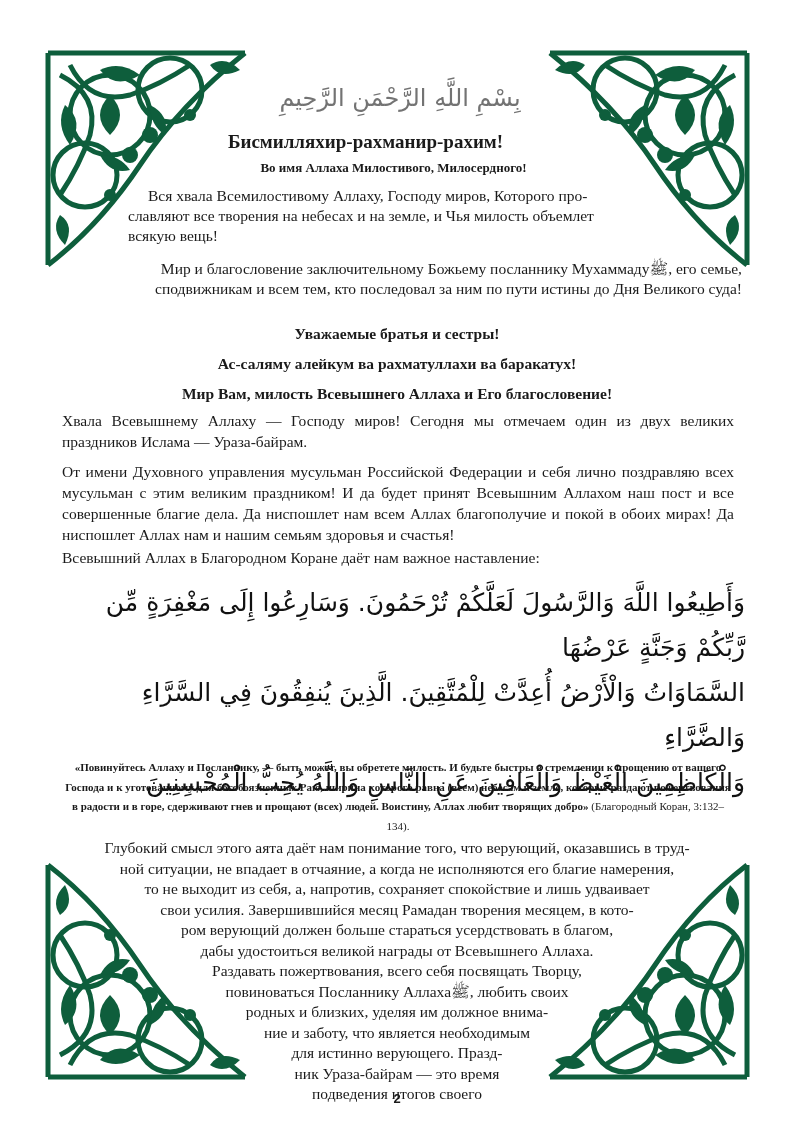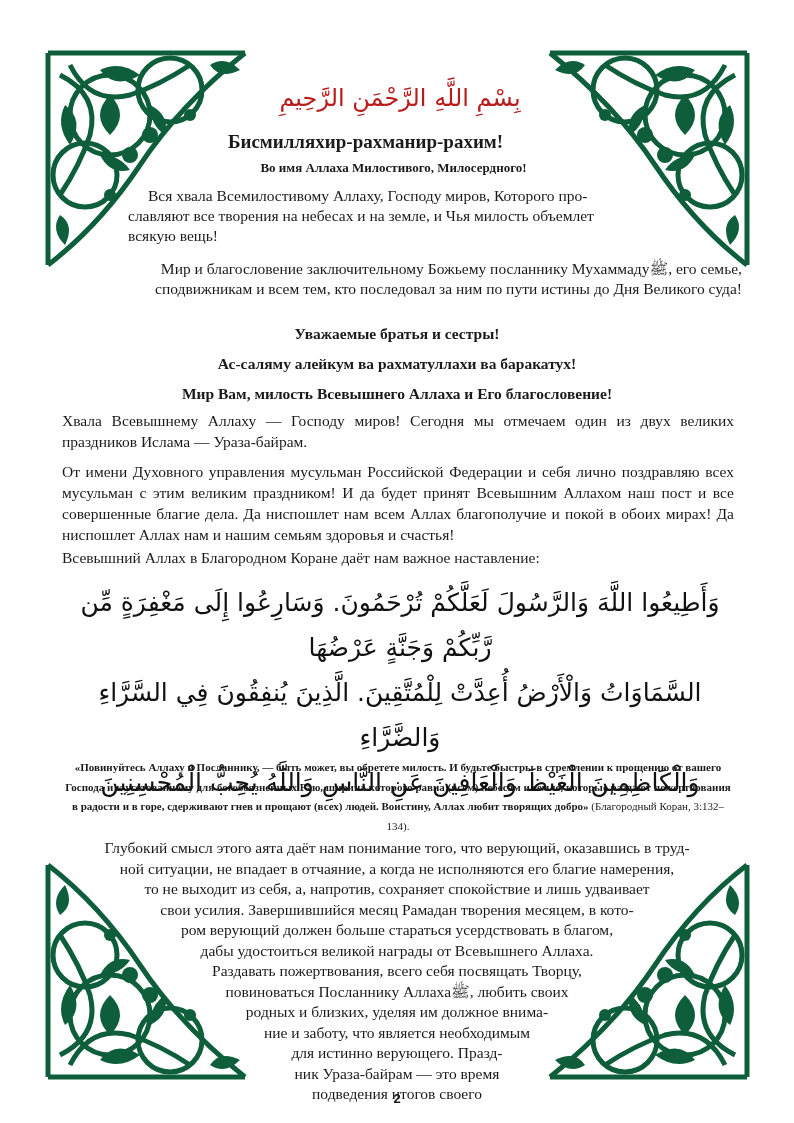--- a/index.html
+++ b/index.html
@@ -6,41 +6,41 @@
   body { width: 794px; height: 1123px; position: relative; overflow: hidden;
          font-family: "DejaVu Serif", "Liberation Serif", serif; color: #1a1a1a; }
   .corner { position: absolute; width: 215px; height: 230px; }
   .corner svg { width: 100%; height: 100%; display: block; }
   .c-tl { left: 40px; top: 45px; }
   .c-tr { left: 540px; top: 45px; transform: scaleX(-1); }
   .c-bl { left: 40px; top: 855px; transform: scaleY(-1); }
   .c-br { left: 540px; top: 855px; transform: scale(-1,-1); }
 
   .basmala { position: absolute; left: 255px; top: 84px; width: 290px; text-align: center;
-             font-family: "DejaVu Sans", sans-serif; font-size: 24px; color: #b91c1c; direction: rtl; }
+             font-family: "DejaVu Sans", sans-serif; font-size: 24px; color: #737373; direction: rtl; }
 
   .h-center { position: absolute; left: 0; width: 731px; text-align: center; font-weight: bold;
               font-family: "Liberation Serif", serif; }
   .h1 { top: 131px; font-size: 19px; }
   .h2 { top: 160px; font-size: 13px; margin-left: 28px; }
 
   .p { position: absolute; font-family: "Liberation Serif", serif; font-size: 15.5px; line-height: 20px; }
   .intro1 { left: 128px; width: 540px; top: 186px; }
   .intro1 .l { display:block; }
   .intro2 { left: 62px; width: 680px; top: 259px; text-align: right; }
 
   .greet { position: absolute; left: 0; width: 794px; text-align: center; font-weight: bold;
            font-family: "Liberation Serif", serif; font-size: 15.5px; }
   .g1 { top: 325px; } .g2 { top: 355px; } .g3 { top: 385px; }
 
   .body-p { position: absolute; left: 62px; width: 672px; font-family: "Liberation Serif", serif;
             font-size: 15.5px; line-height: 21px; text-align: justify; }
   .bp1 { top: 410px; } .bp2 { top: 461px; } .bp3 { top: 547px; }
 
-  .arabic { position: absolute; left: 55px; width: 690px; top: 580px; direction: rtl; text-align: center;
+  .arabic { position: absolute; left: 55px; width: 690px; top: 580px; direction: rtl; 
             font-family: "DejaVu Sans", sans-serif; font-size: 25px; line-height: 45px; color: #111; }
 
   .quote { position: absolute; left: 62px; width: 672px; top: 718px; text-align: center;
            font-family: "Liberation Serif", serif; font-size: 11px; line-height: 19.5px; margin-top: 40px; }
   .quote b { font-weight: bold; }
 
   .tail { position: absolute; left: 0; width: 794px; top: 822px; text-align: center;
           font-family: "Liberation Serif", serif; font-size: 15.5px; line-height: 20.5px; margin-top: 16px; }
   .tail span { display: block; }
 

